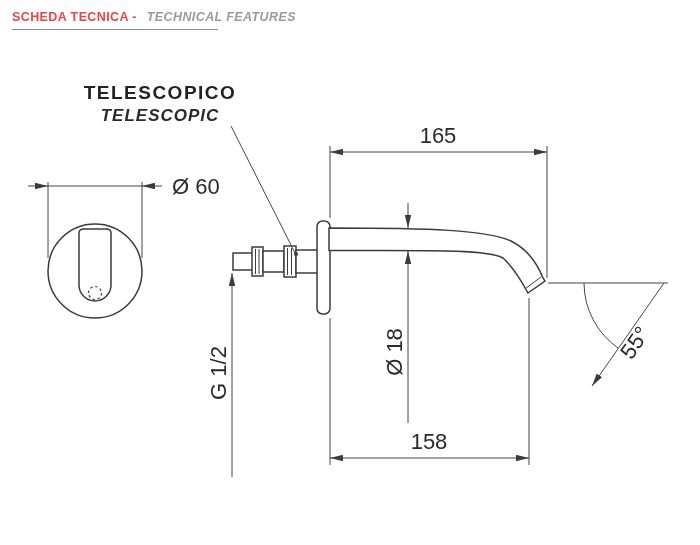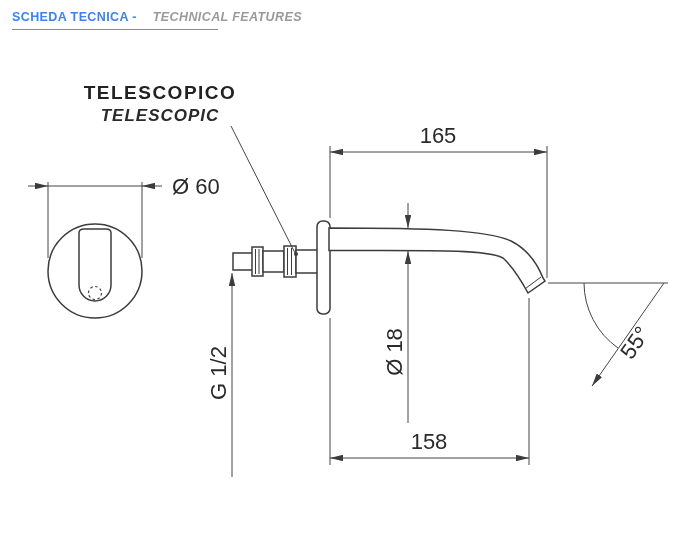--- a/index.html
+++ b/index.html
@@ -1,20 +1,20 @@
 <!DOCTYPE html>
 <html><head>
 <meta charset="utf-8">
 <style>
   html,body{margin:0;padding:0;background:#ffffff;}
   .page{position:relative;width:700px;height:545px;background:#ffffff;overflow:hidden;
         font-family:"Liberation Sans",sans-serif;}
   .hdr{position:absolute;top:10px;left:12px;font-size:12.5px;letter-spacing:.4px;white-space:nowrap;}
-  .hdr .t{font-weight:bold;color:#3b82f6;}
-  .hdr .s{font-weight:bold;font-style:italic;color:#9a9a9a;margin-left:12px;}
+  .hdr .t{font-weight:bold;color:#ef4444;}
+  .hdr .s{font-weight:bold;font-style:italic;color:#9a9a9a;margin-left:6px;}
   .hdr-line{position:absolute;top:29px;left:12px;width:206px;height:1px;background:#8c8c8c;}
   svg{position:absolute;top:0;left:0;}
   .dl{stroke:#454545;stroke-width:1;fill:none;}          
   .dd{stroke:#454545;stroke-width:1.2;fill:none;stroke-dasharray:2.5 2.5;}
   .ol{stroke:#3c3c3c;stroke-width:1.5;fill:none;}        
   .of{stroke:#3c3c3c;stroke-width:1.5;fill:#ffffff;}     
   .kn{stroke:#3c3c3c;stroke-width:1;fill:none;}          
   text{fill:#2a2a2a;font-family:"Liberation Sans",sans-serif;}
   .dim{font-size:22px;}
   .lblb{font-size:19px;letter-spacing:1.5px;font-weight:bold;fill:#222;}

